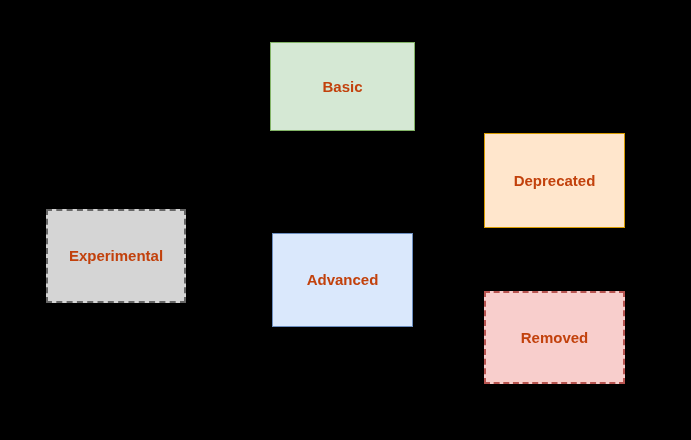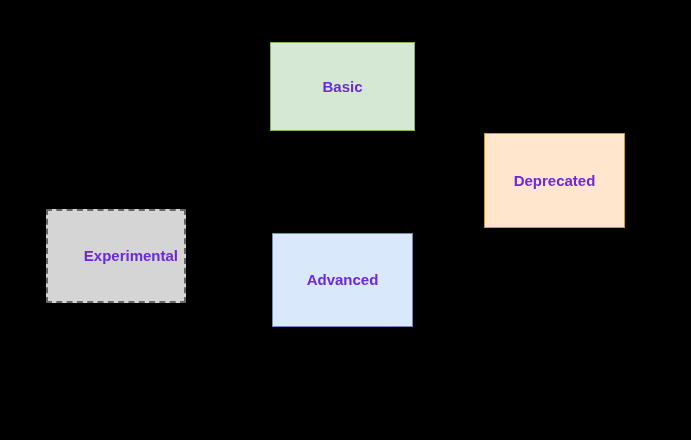--- a/index.html
+++ b/index.html
@@ -28,21 +28,21 @@
       border-width: 1px;
       border-style: solid;
       border-color: #000;
     }
     .node.dashed {
       border-width: 2px;
     }
     .node .label {
       font-weight: bold;
       font-size: 15px;
-      color: #6d28d9;
+      color: #c2410c;
       text-align: center;
       line-height: 1.2;
       padding: 0 6px;
     }
     
     #node-basic        { left: 270px; top: 42px;  width: 145px; height: 89px; }
     #node-deprecated   { left: 484px; top: 133px; width: 141px; height: 95px; }
     #node-experimental { left: 46px;  top: 209px; width: 140px; height: 94px; }
     #node-advanced     { left: 272px; top: 209px; width: 141px; height: 94px; }
     #node-removed      { left: 484px; top: 291px; width: 141px; height: 93px; }
@@ -53,22 +53,25 @@
 <div class="canvas" style="background: rgb(0, 0, 0);">
 
   <div class="node" id="node-basic" style="background: rgb(213, 232, 212); border-color: rgb(130, 179, 102); border-style: solid;">
     <span class="label">Basic</span>
   </div>
 
   <div class="node" id="node-deprecated" style="background: rgb(255, 230, 204); border-color: rgb(215, 155, 0); border-style: solid;">
     <span class="label">Deprecated</span>
   </div>
 
-  <div class="node dashed" id="node-experimental" style="background: rgb(213, 213, 213); border-color: rgb(102, 102, 102); border-style: dashed; justify-content: flex-end;">
+  <div class="node dashed" id="node-experimental" style="background: rgb(213, 213, 213); border-color: rgb(102, 102, 102); border-style: dashed;">
     <span class="label">Experimental</span>
   </div>
 
   <div class="node" id="node-advanced" style="background: rgb(218, 232, 252); border-color: rgb(108, 142, 191); border-style: solid; margin-top: 24px;">
     <span class="label">Advanced</span>
   </div>
 
+  <div class="node dashed" id="node-removed" style="background: rgb(248, 206, 204); border-color: rgb(184, 84, 80); border-style: dashed;">
+    <span class="label">Removed</span>
+  </div>
 
 </div>
 
 </body></html>

